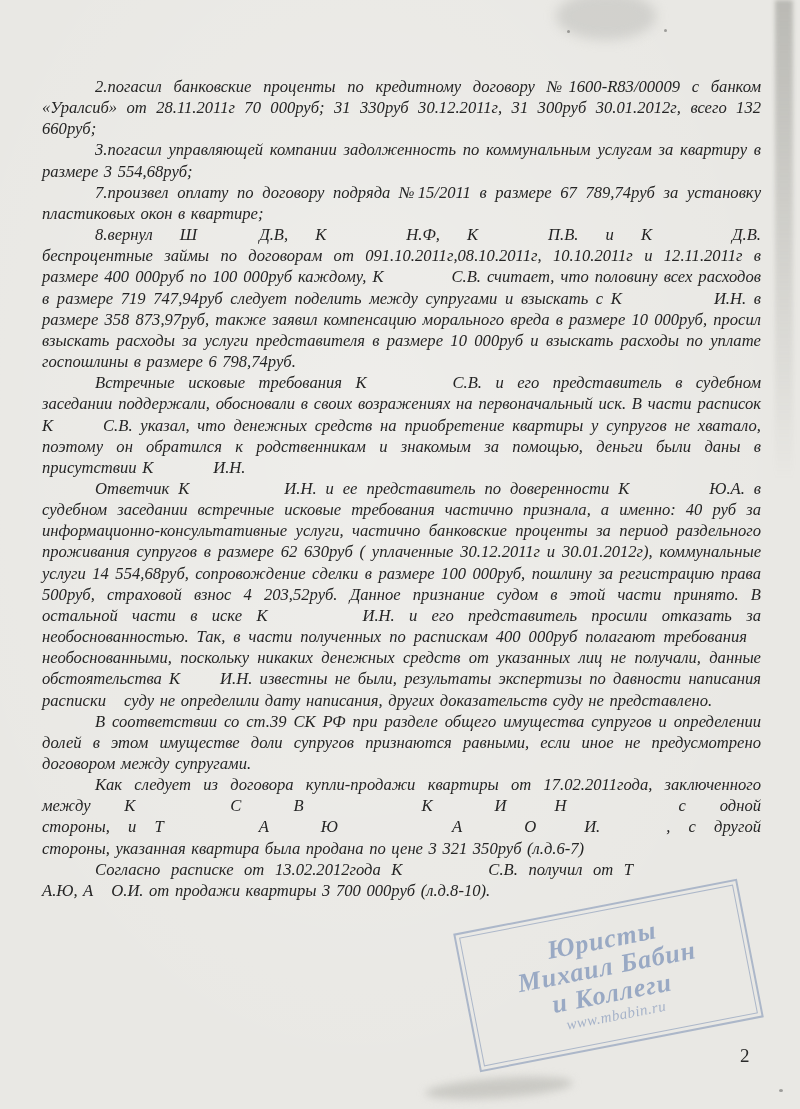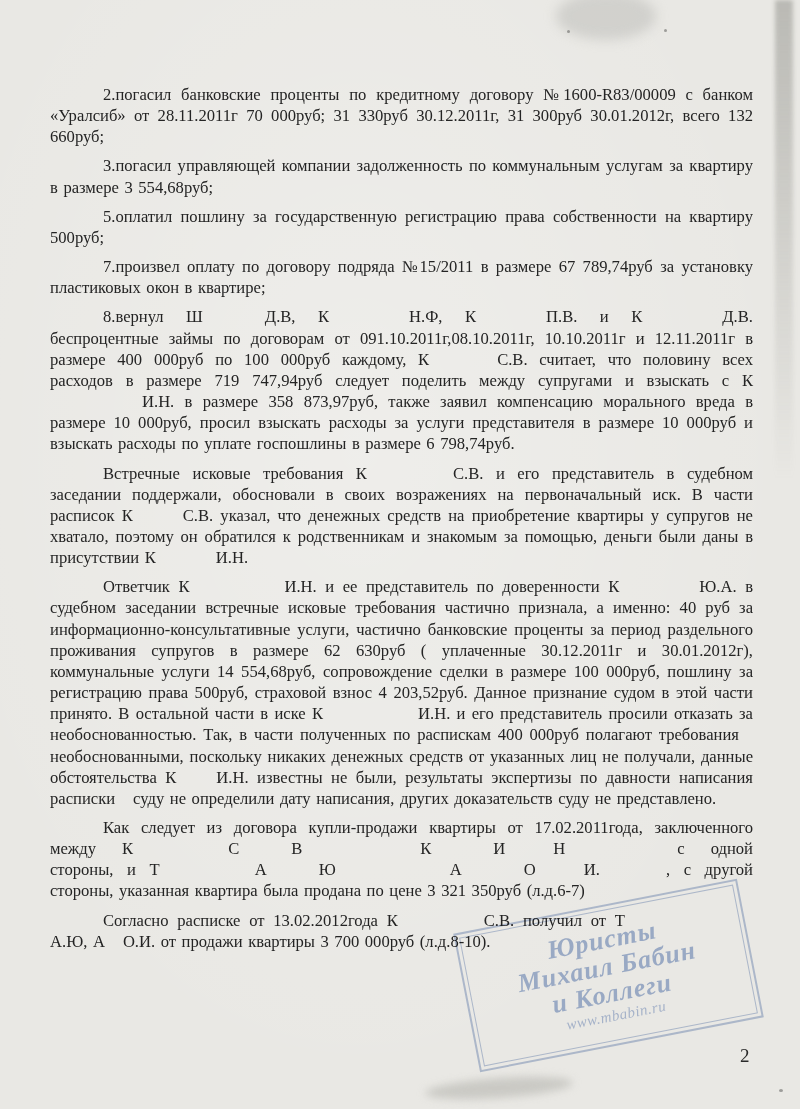--- a/index.html
+++ b/index.html
@@ -9,21 +9,21 @@
     font-family:"Liberation Serif", serif;
   }
   .page{position:absolute;inset:0;background:
     radial-gradient(ellipse at 45% 40%, rgba(255,255,255,0.25), rgba(0,0,0,0) 70%),
     #e9e8e4;}
   .text-block{
     position:absolute;left:42px;top:76px;width:719px;
     color:#242424;font-size:16.6px;line-height:21.15px;
   }
   .para{
-    margin:8px;text-align:justify;text-indent:53px;word-spacing:1.4px;
+    margin:0;text-align:justify;text-indent:53px;word-spacing:1.4px;font-style:italic;
   }
   .gap{display:inline-block;height:2px;}
   .page-number{
     position:absolute;left:740px;top:1045px;
     font-size:19px;color:#2a2a2a;
   }
   
   .stamp{
     position:absolute;left:464px;top:905px;width:285px;height:137px;
     transform:rotate(-11deg);
@@ -67,25 +67,25 @@
   .speck.s3{left:779px;top:1089px;width:4px;height:3px;}
 </style>
 </head>
 <body>
 
 <div class="page">
 
   <div class="text-block">
       <p class="para">2.погасил банковские проценты по кредитному договору №1600-R83/00009 с банком «Уралсиб» от 28.11.2011г  70 000руб;  31 330руб  30.12.2011г,  31 300руб  30.01.2012г,  всего 132 660руб;</p>
       <p class="para">3.погасил управляющей компании задолженность по коммунальным услугам за квартиру в размере 3 554,68руб;</p>
-      <p class="para">5.оплатил пошлину за государственную регистрацию права собственности на квартиру 500руб;</p>
       <p class="para">7.произвел оплату по договору подряда №15/2011 в размере 67 789,74руб за установку пластиковых окон в квартире;</p>
       <p class="para">8.вернул Ш<span class="gap" style="width: 62px;"></span>Д.В, К<span class="gap" style="width: 80px;"></span>Н.Ф, К<span class="gap" style="width: 70px;"></span>П.В. и К<span class="gap" style="width: 80px;"></span>Д.В. беспроцентные займы по договорам от 091.10.2011г,08.10.2011г, 10.10.2011г и 12.11.2011г в размере 400 000руб по 100 000руб каждому, К<span class="gap" style="width: 68px;"></span>С.В. считает, что половину всех расходов в размере 719 747,94руб следует поделить между супругами и взыскать с К<span class="gap" style="width: 92px;"></span>И.Н. в размере 358 873,97руб, также заявил компенсацию морального вреда в размере 10 000руб, просил взыскать расходы за услуги представителя в размере 10 000руб и взыскать расходы по уплате госпошлины в размере 6 798,74руб.</p>
       <p class="para">Встречные исковые требования К<span class="gap" style="width: 86px;"></span>С.В. и его представитель в судебном заседании поддержали, обосновали в своих возражениях на первоначальный иск. В части расписок К<span class="gap" style="width: 50px;"></span>С.В. указал, что денежных средств на приобретение квартиры у супругов не хватало, поэтому  он обратился к родственникам и знакомым за помощью, деньги были даны в присутствии К<span class="gap" style="width: 60px;"></span>И.Н.</p>
       <p class="para">Ответчик К<span class="gap" style="width: 95px;"></span>И.Н. и ее представитель по доверенности К<span class="gap" style="width: 80px;"></span>Ю.А. в судебном заседании встречные исковые требования частично признала, а именно: 40 руб за информационно-консультативные услуги, частично банковские проценты за период раздельного проживания супругов в размере 62 630руб ( уплаченные 30.12.2011г и 30.01.2012г), коммунальные услуги 14 554,68руб, сопровождение сделки в размере 100 000руб, пошлину за регистрацию права 500руб, страховой взнос 4 203,52руб. Данное признание судом в этой части принято. В остальной части в иске К<span class="gap" style="width: 95px;"></span>И.Н. и его представитель просили отказать за необоснованностью. Так, в части полученных по распискам 400 000руб полагают требования<span class="gap" style="width: 14px;"></span>необоснованными, поскольку никаких денежных средств от указанных лиц не получали, данные обстоятельства К<span class="gap" style="width: 40px;"></span>И.Н. известны не были, результаты экспертизы по давности написания расписки<span class="gap" style="width: 18px;"></span>суду не определили дату написания, других доказательств суду не представлено.</p>
+      <p class="para">В соответствии со ст.39 СК РФ при разделе общего имущества супругов и определении долей в этом имуществе доли супругов признаются равными, если иное не предусмотрено договором между супругами.</p>
       <p class="para">Как следует из договора купли-продажи квартиры от 17.02.2011года, заключенного между К<span class="gap" style="width: 95px;"></span>С<span class="gap" style="width: 52px;"></span>В<span class="gap" style="width: 118px;"></span>К<span class="gap" style="width: 62px;"></span>И<span class="gap" style="width: 48px;"></span>Н<span class="gap" style="width: 112px;"></span>с одной стороны, и Т<span class="gap" style="width: 95px;"></span>А<span class="gap" style="width: 52px;"></span>Ю<span class="gap" style="width: 114px;"></span>А<span class="gap" style="width: 62px;"></span>О<span class="gap" style="width: 48px;"></span>И.<span class="gap" style="width: 66px;"></span>, с другой стороны, указанная квартира была продана по цене 3 321 350руб (л.д.6-7)</p>
       <p class="para">Согласно расписке от 13.02.2012года К<span class="gap" style="width: 86px;"></span>С.В. получил от Т<span class="gap" style="width: 128px;"></span>А.Ю, А<span class="gap" style="width: 18px;"></span>О.И. от продажи квартиры 3 700 000руб (л.д.8-10).</p>
     </div>
 
   <div class="stamp">
     <div class="stamp-inner">
       <div class="stamp-line">Юристы</div>
       <div class="stamp-line">Михаил Бабин</div>
       <div class="stamp-line">и Коллеги</div>
       <div class="stamp-url">www.mbabin.ru</div>

